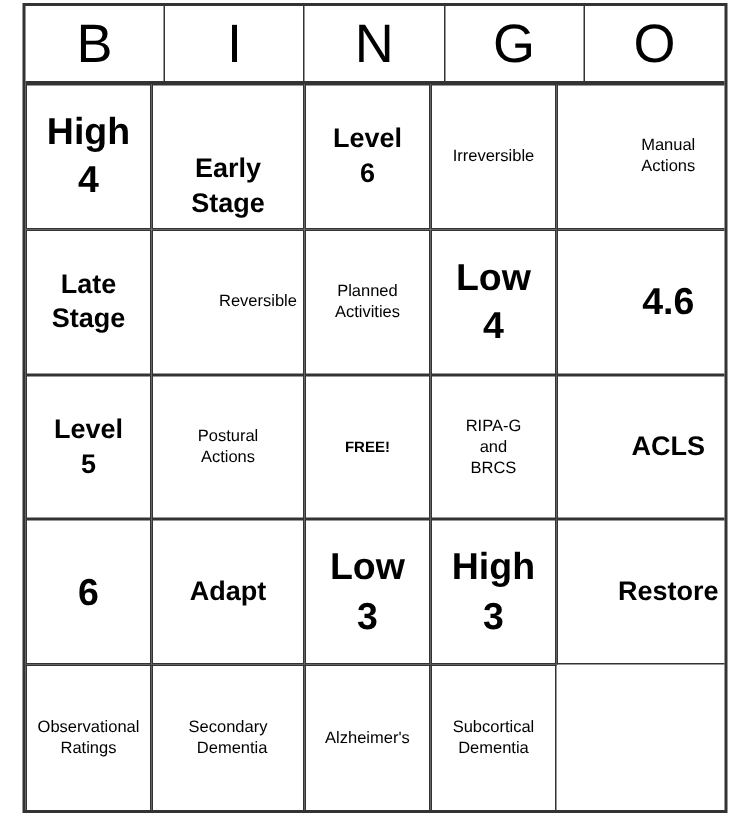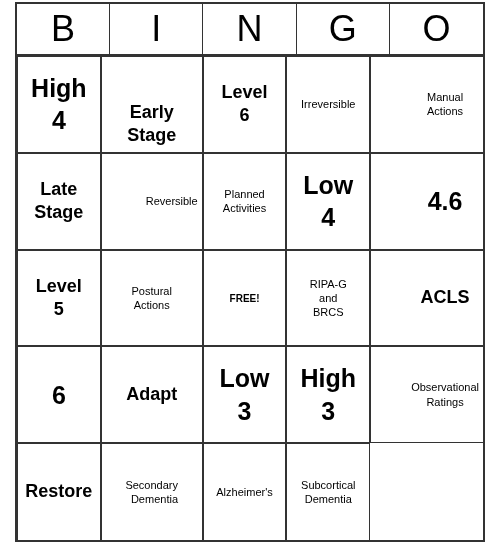--- a/index.html
+++ b/index.html
@@ -149,25 +149,25 @@
       </div>
       <div class="bingo-cell">
         <span class="cell-text large" style="white-space: pre-line;">Low
 3</span>
       </div>
       <div class="bingo-cell">
         <span class="cell-text large" style="white-space: pre-line;">High
 3</span>
       </div>
       <div class="bingo-cell">
+        <span class="cell-text medium" style="white-space: pre-line;">Restore</span>
+      </div>
+      <div class="bingo-cell">
         <span class="cell-text small" style="white-space: pre-line;">Observational
 Ratings</span>
-      </div>
-      <div class="bingo-cell">
-        <span class="cell-text medium" style="white-space: pre-line;">Restore</span>
       </div>
       <div class="bingo-cell">
         <span class="cell-text small" style="white-space: pre-line; text-align: right;">Secondary
 Dementia</span>
       </div>
       <div class="bingo-cell">
         <span class="cell-text small" style="white-space: pre-line;">Alzheimer's</span>
       </div>
       <div class="bingo-cell">
         <span class="cell-text small" style="white-space: pre-line;">Subcortical

